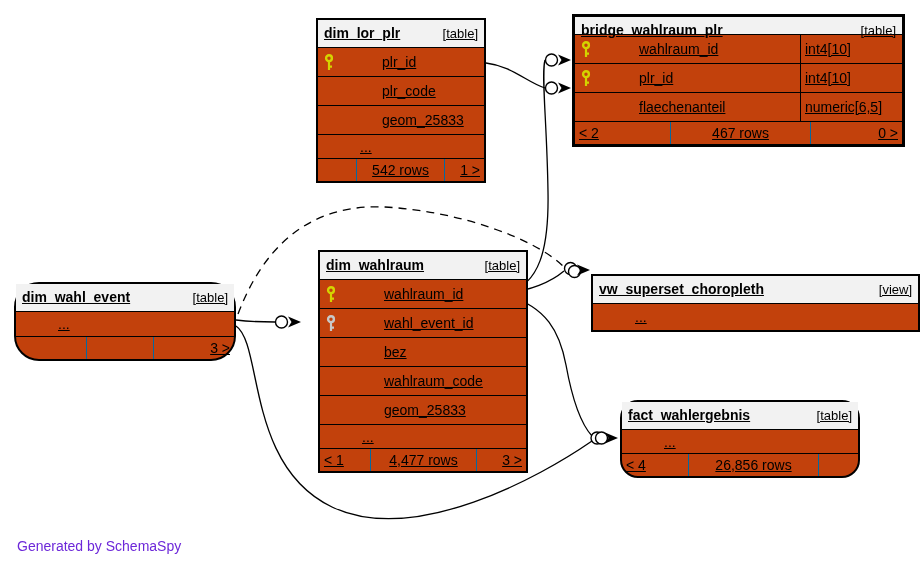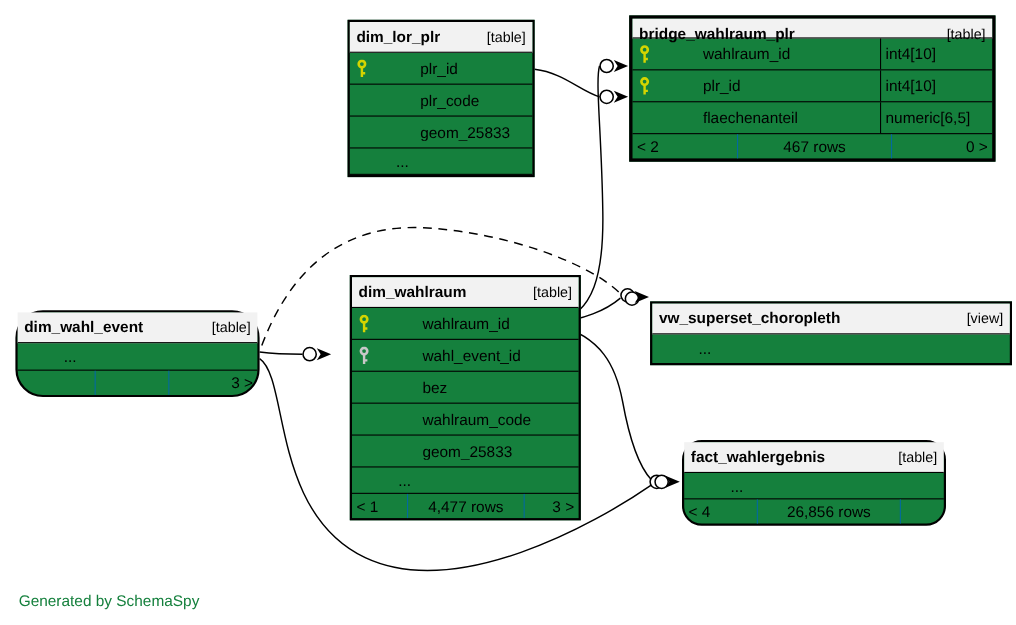--- a/index.html
+++ b/index.html
@@ -8,22 +8,22 @@
     font-family:"Liberation Sans",sans-serif;color:#000;overflow:hidden;
   }
   *{box-sizing:border-box;}
   #edges{position:absolute;left:0;top:0;width:924px;height:568px;z-index:0;}
   #edges path{fill:none;stroke:#000;stroke-width:1.3px;}
   #edges path.dashed{stroke-dasharray:8 6;}
   #edges circle{fill:#fff;stroke:#000;stroke-width:1.4px;}
   #edges polygon{fill:#000;stroke:none;}
 
   .tbl{
-    position:absolute;z-index:1;background:#15803d;
-    border:2px solid #000;font-size:14px;
+    position:absolute;z-index:1;background:#c2410c;
+    border:2px solid #000;font-size:14px;text-decoration:underline;
   }
   .tbl .hdr{
     display:flex;justify-content:space-between;align-items:baseline;
     background:#f2f2f2;border-bottom:1px solid #000;
     height:28px;line-height:26px;padding:0 6px;
   }
   .tbl .hdr .nm{font-weight:bold;font-size:14px;}
   .tbl .hdr .bd{font-size:13px;font-weight:normal;padding-left:8px;}
   .tbl .row{
     display:flex;align-items:center;height:29px;
@@ -69,21 +69,21 @@
   #t-dim_wahl_event .fcell:nth-child(3){flex:1;}
 
   #t-fact_wahlergebnis{left:620px;top:400px;width:240px;border-radius:18px;}
   #t-fact_wahlergebnis .fcell:nth-child(1){width:66px;}
   #t-fact_wahlergebnis .fcell:nth-child(2){width:130px;}
   #t-fact_wahlergebnis .fcell:nth-child(3){flex:1;}
 
   .key-ic{display:inline-block;}
   #caption{
     position:absolute;left:17px;top:538px;z-index:1;
-    font-size:14px;color:#15803d;
+    font-size:14px;color:#6d28d9;
   }
 </style>
 </head>
 <body>
 
 <svg id="edges" width="924" height="568" viewBox="0 0 924 568" aria-hidden="true">
 
   <path d="M 486,63 C 512,66 528,83 545,88"></path>
 
   <path d="M 505,293 C 540,286 549,248 548,192 C 547,122 541,74 545,60"></path>
@@ -134,20 +134,25 @@
       <span class="keyslot"></span>
       <span class="cname">plr_code</span>
     </div>
     <div class="row">
       <span class="keyslot"></span>
       <span class="cname">geom_25833</span>
     </div>
     <div class="row ellipsis">
       <span class="cname">...</span>
     </div>
+    <div class="ftr">
+      <span class="fcell "></span>
+      <span class="fcell c">542 rows</span>
+      <span class="fcell r">1 &gt;</span>
+    </div>
   </div>
 <div class="tbl" id="t-bridge_wahlraum_plr">
     <div class="hdr">
       <span class="nm">bridge_wahlraum_plr</span>
       <span class="bd">[table]</span>
     </div>
     <div class="row">
       <span class="keyslot">
         <svg class="key-ic" width="10" height="17" viewBox="0 0 10 17">
           <circle cx="5" cy="4.2" r="2.9" fill="none" stroke="#d4d400" stroke-width="2.4"></circle>

